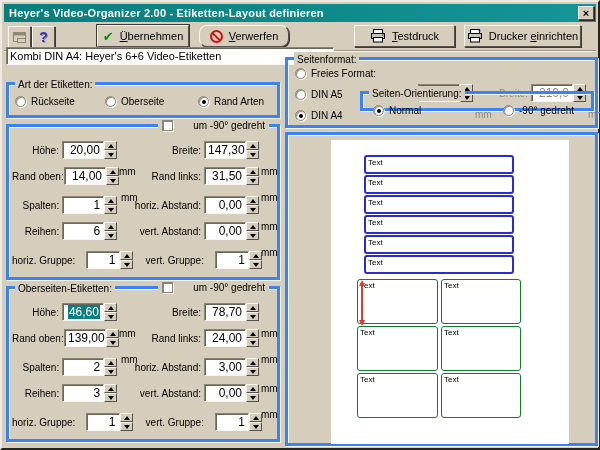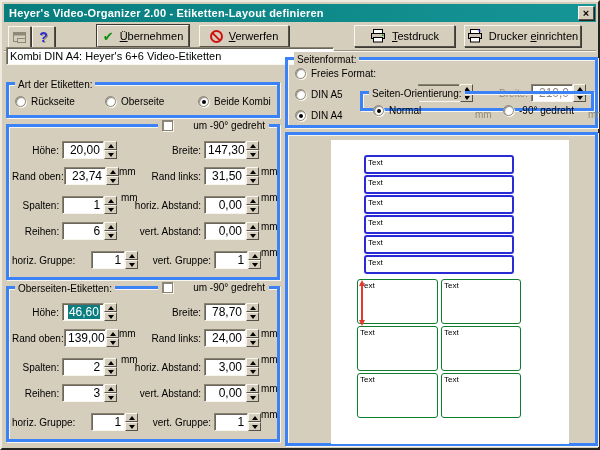--- a/index.html
+++ b/index.html
@@ -64,21 +64,21 @@
   .sb.dn::after{ top:2px; border-top:4px solid #000; }
   .sf{ display:inline-flex; align-items:flex-start; }
   .unit{ width:16px; padding-left:2px; font-size:10px;margin-top:43px; }
 
   .frow{ display:flex; align-items:center; height:20px; margin-bottom:6px; }
   .frow.gap{ margin-top:9px; }
   .lbl{ font-size:10px; white-space:nowrap; }
   .lb1{ width:52px; text-align:right; padding-right:3px; }
   .lb2{ width:74px; text-align:right; padding-right:3px; }
   .glb1{ width:93px; text-align:left; }
-  .glb2{ width:72px; text-align:right; padding-right:3px; }
+  .glb2{ width:72px; text-align:right; padding-right:11px; }
   .edit{ width:42px; }
   .grp .edit{ width:34px; }
   .rows{ position:absolute; left:3px; top:13px; right:2px; }
 
   .radio{ width:11px; height:11px; border-radius:50%; background:#fff; position:relative; flex:none;
           border:1px solid #8a8372; box-shadow:inset 1px 1px 1px rgba(90,85,75,.7), 1px 1px 0 #f8f5ee; }
   .radio.on::after{ content:""; position:absolute; left:3px; top:3px; width:4px; height:4px; border-radius:50%; background:#000; }
   .cb{ width:11px; height:11px; background:#fff; flex:none;
        border:1px solid #8a8372; box-shadow:inset 1px 1px 0 rgba(90,85,75,.7), 1px 1px 0 #f8f5ee; }
   .ritem{ position:absolute; display:flex; align-items:center; gap:5px; font-size:10px; white-space:nowrap; }
@@ -121,21 +121,21 @@
       </svg>
     </span>
   </div>
   <div class="tbtn" style="left:30px;top:24px;width:23px;height:22px;">
     <span class="helpmark">?</span>
   </div>
   <div class="tbtn default" style="left:95px;top:23px;width:92px;height:22px;">
     <span class="checkmark">✔</span>
     <span><span class="key">Ü</span><span>bernehmen</span></span>
   </div>
-  <div class="tbtn" style="left:197px;top:23px;width:90px;height:22px;">
+  <div class="tbtn" style="left:197px;top:23px;width:90px;height:22px;border-radius:8px;">
     <span class="noentry"></span>
     <span><span class="key">V</span><span>erwerfen</span></span>
   </div>
   <div class="tbtn" style="left:352px;top:23px;width:101px;height:22px;">
     <span>
       <svg width="16" height="14" viewBox="0 0 16 14">
         <rect x="3.5" y="0.5" width="9" height="4" fill="#fff" stroke="#000"></rect>
         <rect x="1.5" y="4.5" width="13" height="5" fill="#c9c4b6" stroke="#000"></rect>
         <rect x="3.5" y="8.5" width="9" height="4.5" fill="#fff" stroke="#000"></rect>
         <rect x="12" y="5.5" width="1.5" height="1.5" fill="#0a8f0a"></rect>
@@ -163,21 +163,21 @@
     <div class="ritem" style="left:6px;top:11px;">
       <span class="radio"></span>
       <span>Rückseite</span>
     </div>
     <div class="ritem" style="left:96px;top:11px;">
       <span class="radio"></span>
       <span>Oberseite</span>
     </div>
     <div class="ritem" style="left:189px;top:11px;">
       <span class="radio on"></span>
-      <span>Beide Kombi</span>
+      <span>Rand Arten</span>
     </div>
   </div>
 
   <div class="fs" style="left:4px;top:122px;width:274px;height:156px;">
     <span class="fs-check">
       <span class="cb"></span>
       <span>um -90° gedreht</span>
     </span>
     <div class="rows">
         <div class="frow">
@@ -196,21 +196,21 @@
             <span class="spin">
               <span class="sb up"></span>
               <span class="sb dn"></span>
             </span>
           </span>
           <span class="unit">mm</span>
         </div>
         <div class="frow">
           <span class="lbl lb1">Rand oben:</span>
           <span class="sf">
-            <span class="edit">23,74</span>
+            <span class="edit">14,00</span>
             <span class="spin">
               <span class="sb up"></span>
               <span class="sb dn"></span>
             </span>
           </span>
           <span class="unit">mm</span>
           <span class="lbl lb2">Rand links:</span>
           <span class="sf">
             <span class="edit">31,50</span>
             <span class="spin">

